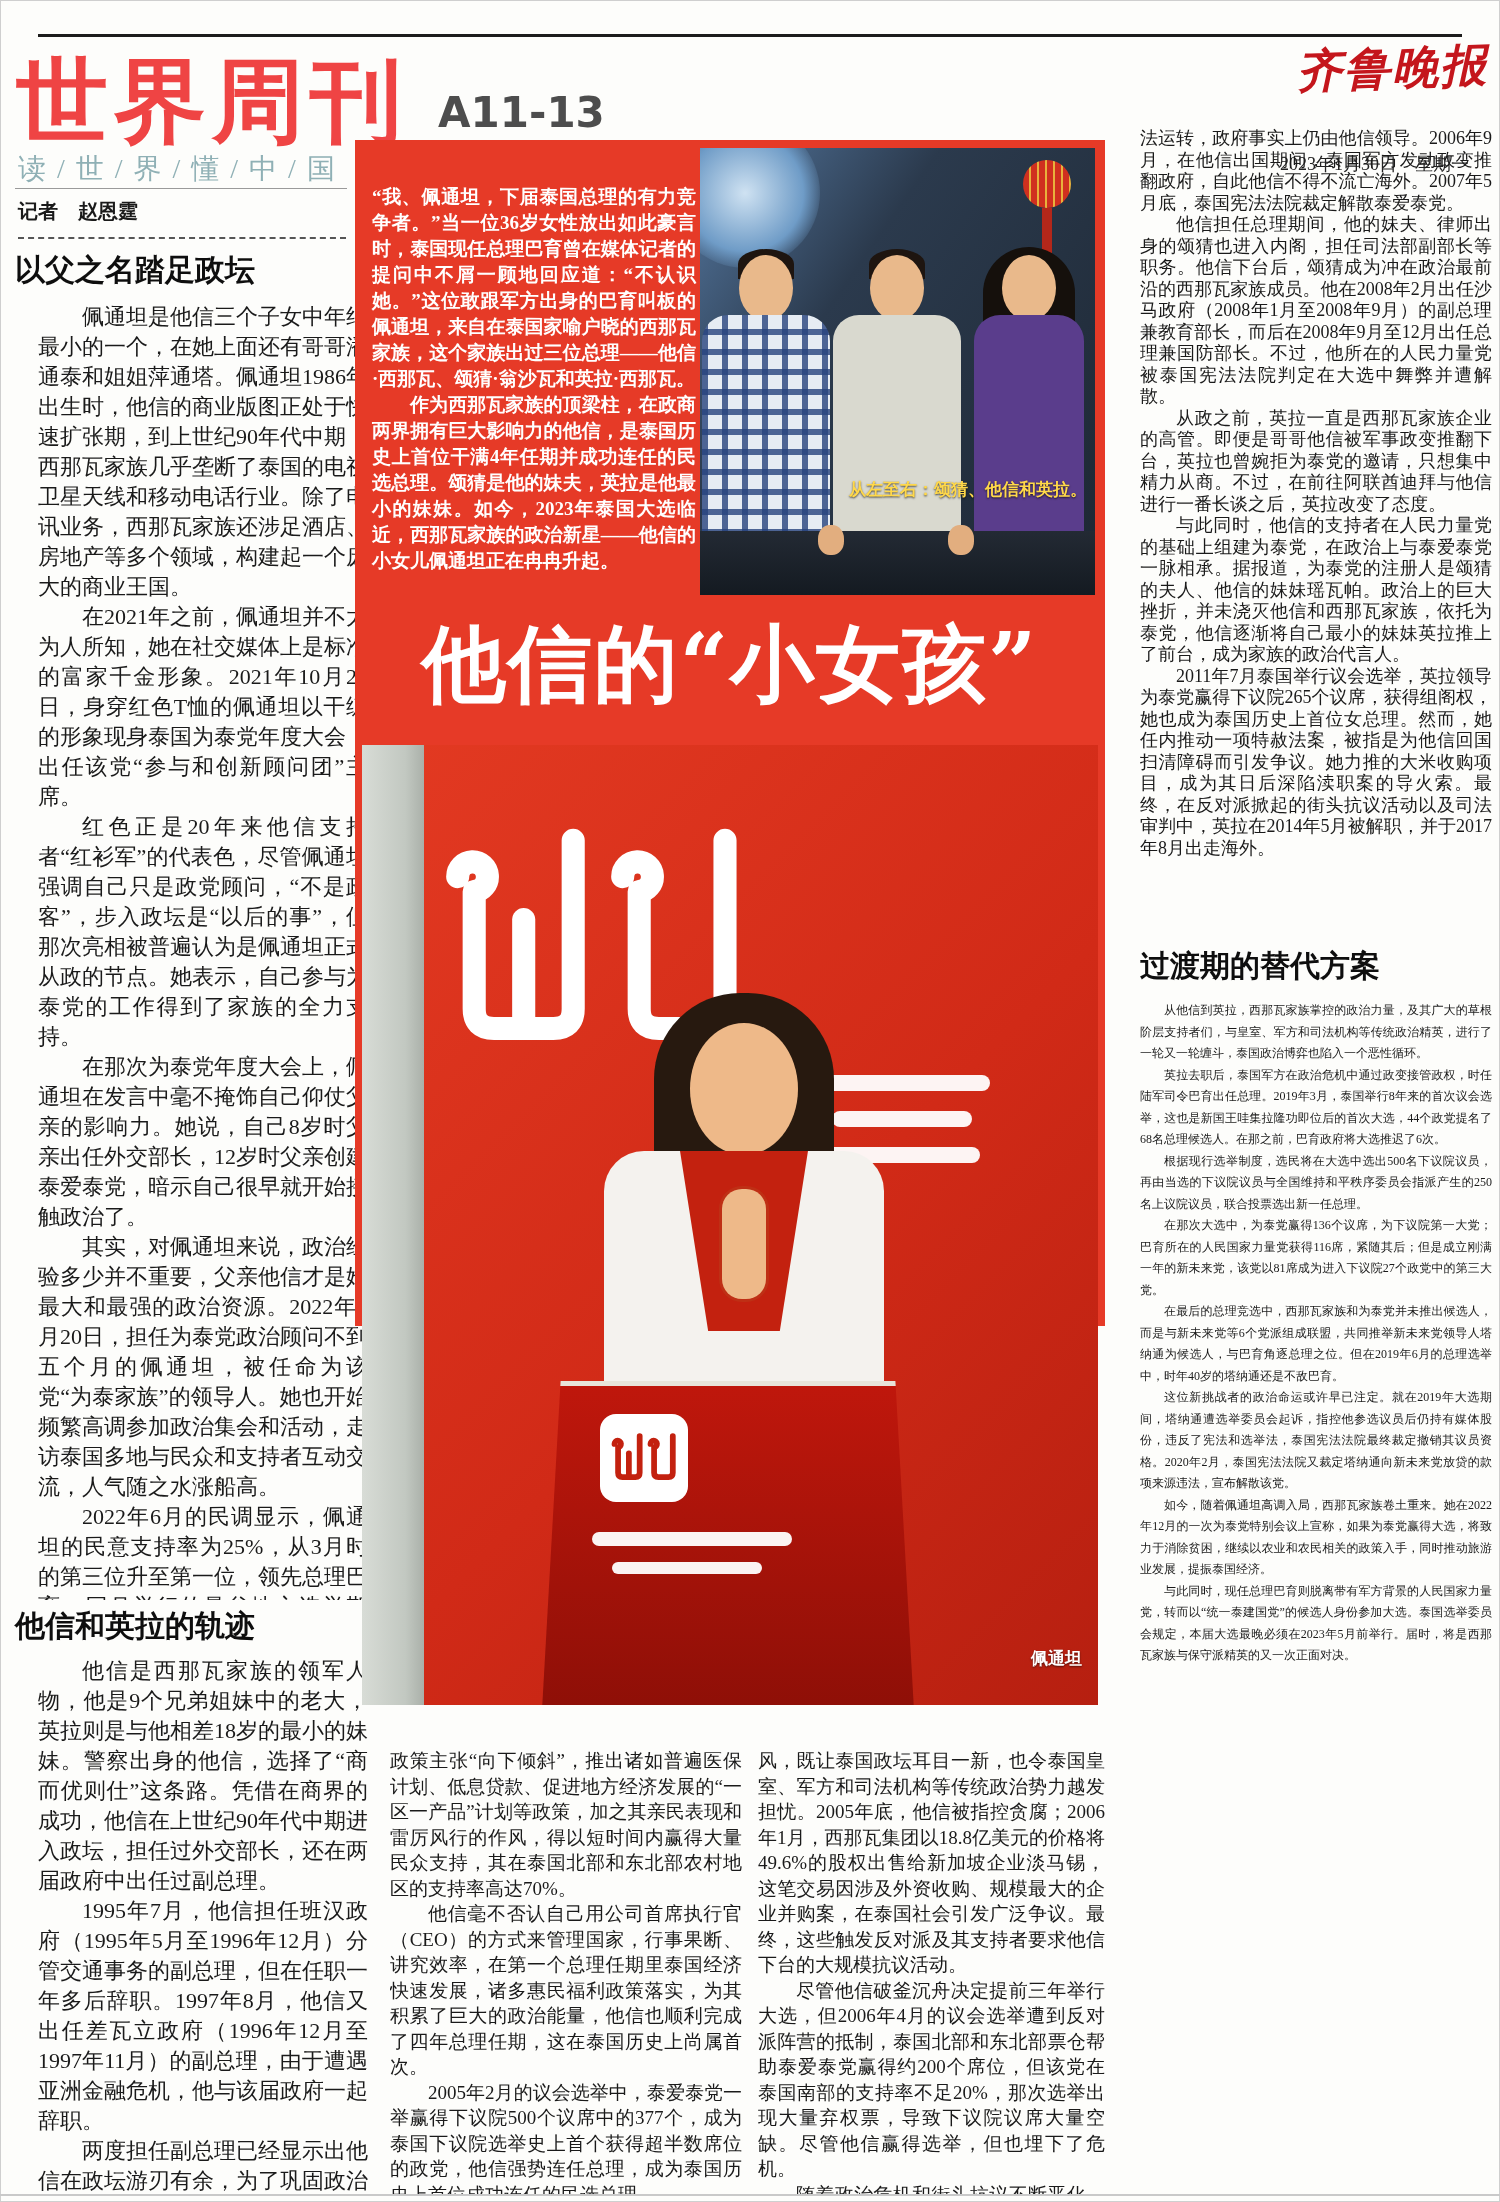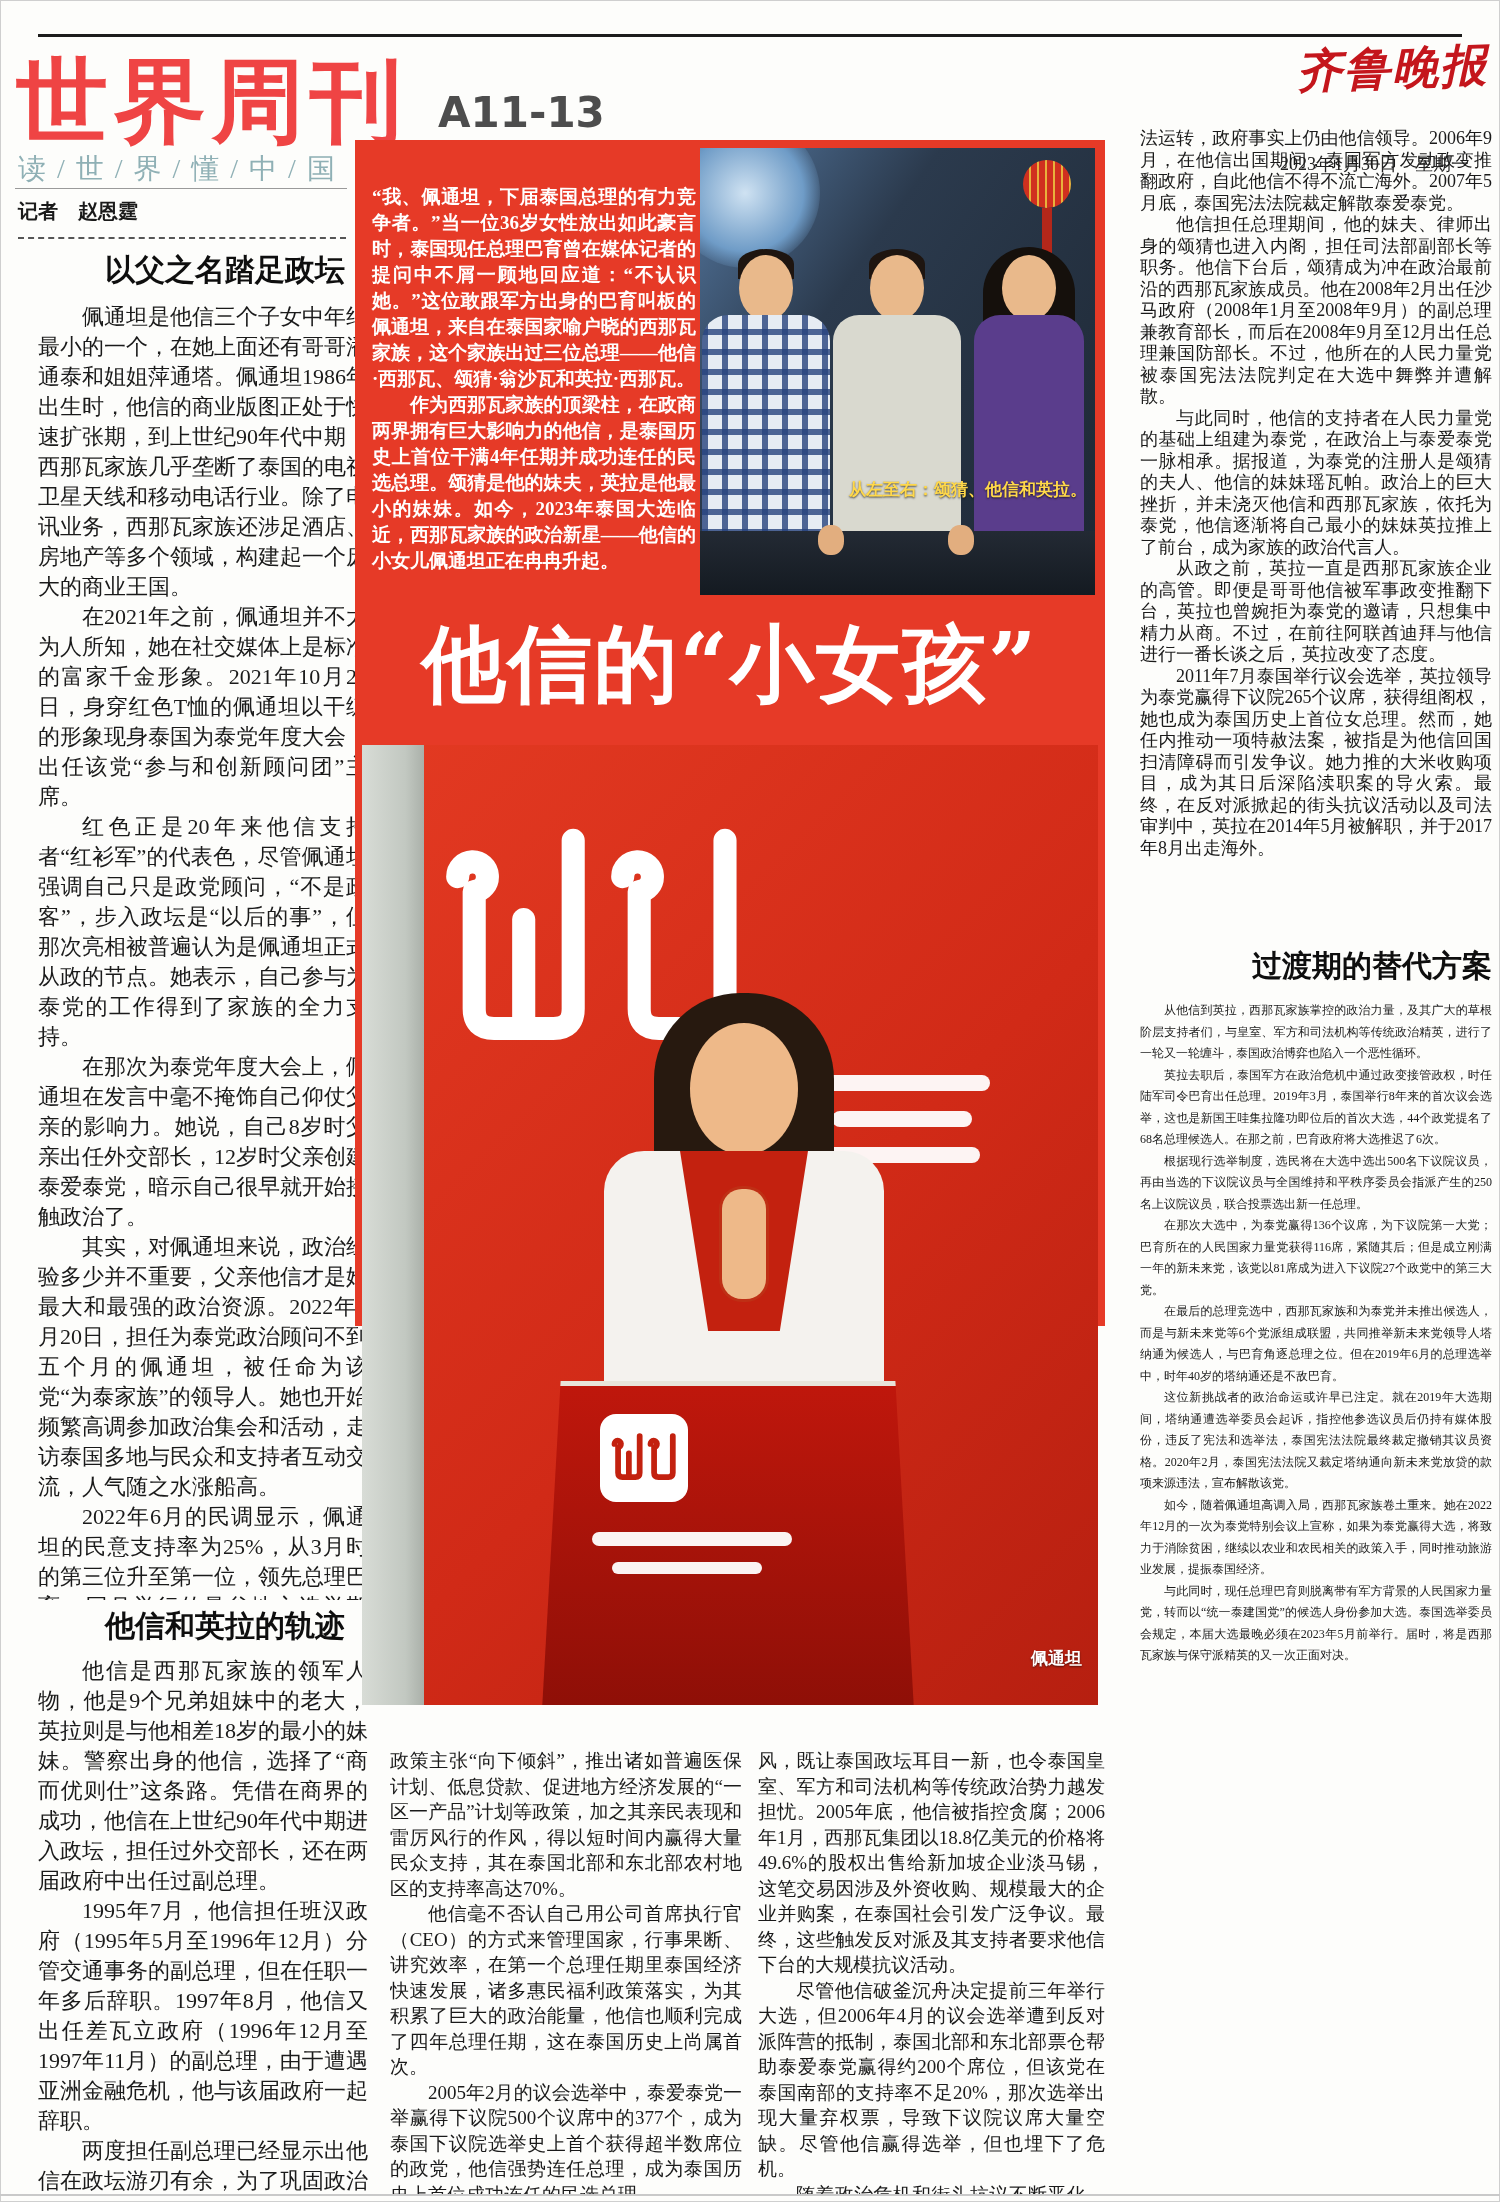--- a/index.html
+++ b/index.html
@@ -16,21 +16,21 @@
   .pageno{position:absolute;left:438px;top:88px;font-size:42px;font-weight:bold;color:#4d4d4d;
         font-family:"DejaVu Sans","Liberation Sans",sans-serif;}
   .editors{position:absolute;left:438px;top:148px;font-size:17px;color:#2c2c2c;}
   .edrule{position:absolute;left:438px;top:174px;width:665px;height:1px;background:#a8a8a8;}
   .brand{position:absolute;left:1296px;top:38px;font-size:46px;font-weight:bold;font-style:italic;
         color:#c4161c;font-family:"DejaVu Serif",serif;letter-spacing:2px;transform:rotate(-2deg);}
   .dateline{position:absolute;left:1280px;top:152px;font-size:18px;color:#222;}
   
   .reporter{position:absolute;left:18px;top:198px;width:328px;font-size:20px;font-weight:bold;
         border-bottom:2px dashed #555;padding-bottom:12px;}
-  .col-head{font-size:30px;font-weight:bold;text-align:right;color:#0e0e0e;
+  .col-head{font-size:30px;font-weight:bold;text-align:left;color:#0e0e0e;
         font-family:"DejaVu Serif",serif;}
   .h-sec1{position:absolute;left:15px;top:250px;width:330px;}
   .body-left1{position:absolute;left:16px;top:302px;width:330px;height:1298px;overflow:hidden;}
   .h-sec2{position:absolute;left:15px;top:1606px;width:330px;}
   .body-left2{position:absolute;left:16px;top:1656px;width:330px;height:538px;overflow:hidden;}
   .bodytext{font-size:22px;line-height:30px;text-align:justify;margin-left:22px;}
   .para{margin:0;text-indent:2em;text-align:justify;}
   .para.flush{text-indent:0;}
   
   .redbox{position:absolute;left:355px;top:140px;width:750px;height:1186px;background:#e63a27;}
@@ -223,22 +223,22 @@
     </div>
   <div class="bm-col bm2">
       <p class="para flush">风，既让泰国政坛耳目一新，也令泰国皇室、军方和司法机构等传统政治势力越发担忧。2005年底，他信被指控贪腐；2006年1月，西那瓦集团以18.8亿美元的价格将49.6%的股权出售给新加坡企业淡马锡，这笔交易因涉及外资收购、规模最大的企业并购案，在泰国社会引发广泛争议。最终，这些触发反对派及其支持者要求他信下台的大规模抗议活动。</p>
       <p class="para">尽管他信破釜沉舟决定提前三年举行大选，但2006年4月的议会选举遭到反对派阵营的抵制，泰国北部和东北部票仓帮助泰爱泰党赢得约200个席位，但该党在泰国南部的支持率不足20%，那次选举出现大量弃权票，导致下议院议席大量空缺。尽管他信赢得选举，但也埋下了危机。</p>
       <p class="para">随着政治危机和街头抗议不断恶化，他信在觐见国王后宣布不再担任总理，但因议会无</p>
     </div>
 
   <div class="rail-top">
       <p class="para flush">法运转，政府事实上仍由他信领导。2006年9月，在他信出国期间，泰国军方发动政变推翻政府，自此他信不得不流亡海外。2007年5月底，泰国宪法法院裁定解散泰爱泰党。</p>
       <p class="para">他信担任总理期间，他的妹夫、律师出身的颂猜也进入内阁，担任司法部副部长等职务。他信下台后，颂猜成为冲在政治最前沿的西那瓦家族成员。他在2008年2月出任沙马政府（2008年1月至2008年9月）的副总理兼教育部长，而后在2008年9月至12月出任总理兼国防部长。不过，他所在的人民力量党被泰国宪法法院判定在大选中舞弊并遭解散。</p>
+      <p class="para">从政之前，英拉一直是西那瓦家族企业的高管。即便是哥哥他信被军事政变推翻下台，英拉也曾婉拒为泰党的邀请，只想集中精力从商。不过，在前往阿联酋迪拜与他信进行一番长谈之后，英拉改变了态度。</p>
       <p class="para">与此同时，他信的支持者在人民力量党的基础上组建为泰党，在政治上与泰爱泰党一脉相承。据报道，为泰党的注册人是颂猜的夫人、他信的妹妹瑶瓦帕。政治上的巨大挫折，并未浇灭他信和西那瓦家族，依托为泰党，他信逐渐将自己最小的妹妹英拉推上了前台，成为家族的政治代言人。</p>
-      <p class="para">从政之前，英拉一直是西那瓦家族企业的高管。即便是哥哥他信被军事政变推翻下台，英拉也曾婉拒为泰党的邀请，只想集中精力从商。不过，在前往阿联酋迪拜与他信进行一番长谈之后，英拉改变了态度。</p>
       <p class="para">2011年7月泰国举行议会选举，英拉领导为泰党赢得下议院265个议席，获得组阁权，她也成为泰国历史上首位女总理。然而，她任内推动一项特赦法案，被指是为他信回国扫清障碍而引发争议。她力推的大米收购项目，成为其日后深陷渎职案的导火索。最终，在反对派掀起的街头抗议活动以及司法审判中，英拉在2014年5月被解职，并于2017年8月出走海外。</p>
     </div>
   <div class="col-head rail-head">过渡期的替代方案</div>
   <div class="rail-bottom">
       <p class="para">从他信到英拉，西那瓦家族掌控的政治力量，及其广大的草根阶层支持者们，与皇室、军方和司法机构等传统政治精英，进行了一轮又一轮缠斗，泰国政治博弈也陷入一个恶性循环。</p>
       <p class="para">英拉去职后，泰国军方在政治危机中通过政变接管政权，时任陆军司令巴育出任总理。2019年3月，泰国举行8年来的首次议会选举，这也是新国王哇集拉隆功即位后的首次大选，44个政党提名了68名总理候选人。在那之前，巴育政府将大选推迟了6次。</p>
       <p class="para">根据现行选举制度，选民将在大选中选出500名下议院议员，再由当选的下议院议员与全国维持和平秩序委员会指派产生的250名上议院议员，联合投票选出新一任总理。</p>
       <p class="para">在那次大选中，为泰党赢得136个议席，为下议院第一大党；巴育所在的人民国家力量党获得116席，紧随其后；但是成立刚满一年的新未来党，该党以81席成为进入下议院27个政党中的第三大党。</p>
       <p class="para">在最后的总理竞选中，西那瓦家族和为泰党并未推出候选人，而是与新未来党等6个党派组成联盟，共同推举新未来党领导人塔纳通为候选人，与巴育角逐总理之位。但在2019年6月的总理选举中，时年40岁的塔纳通还是不敌巴育。</p>
       <p class="para">这位新挑战者的政治命运或许早已注定。就在2019年大选期间，塔纳通遭选举委员会起诉，指控他参选议员后仍持有媒体股份，违反了宪法和选举法，泰国宪法法院最终裁定撤销其议员资格。2020年2月，泰国宪法法院又裁定塔纳通向新未来党放贷的款项来源违法，宣布解散该党。</p>

